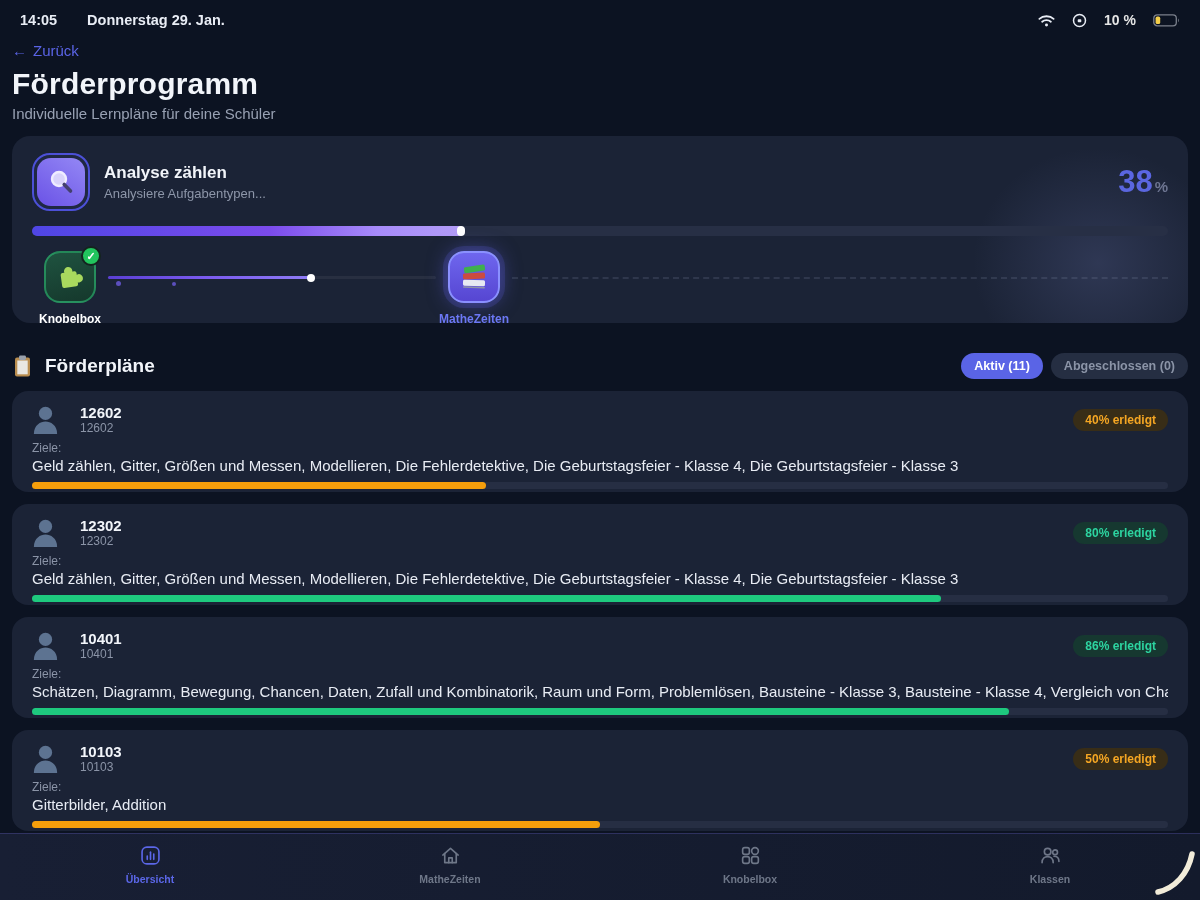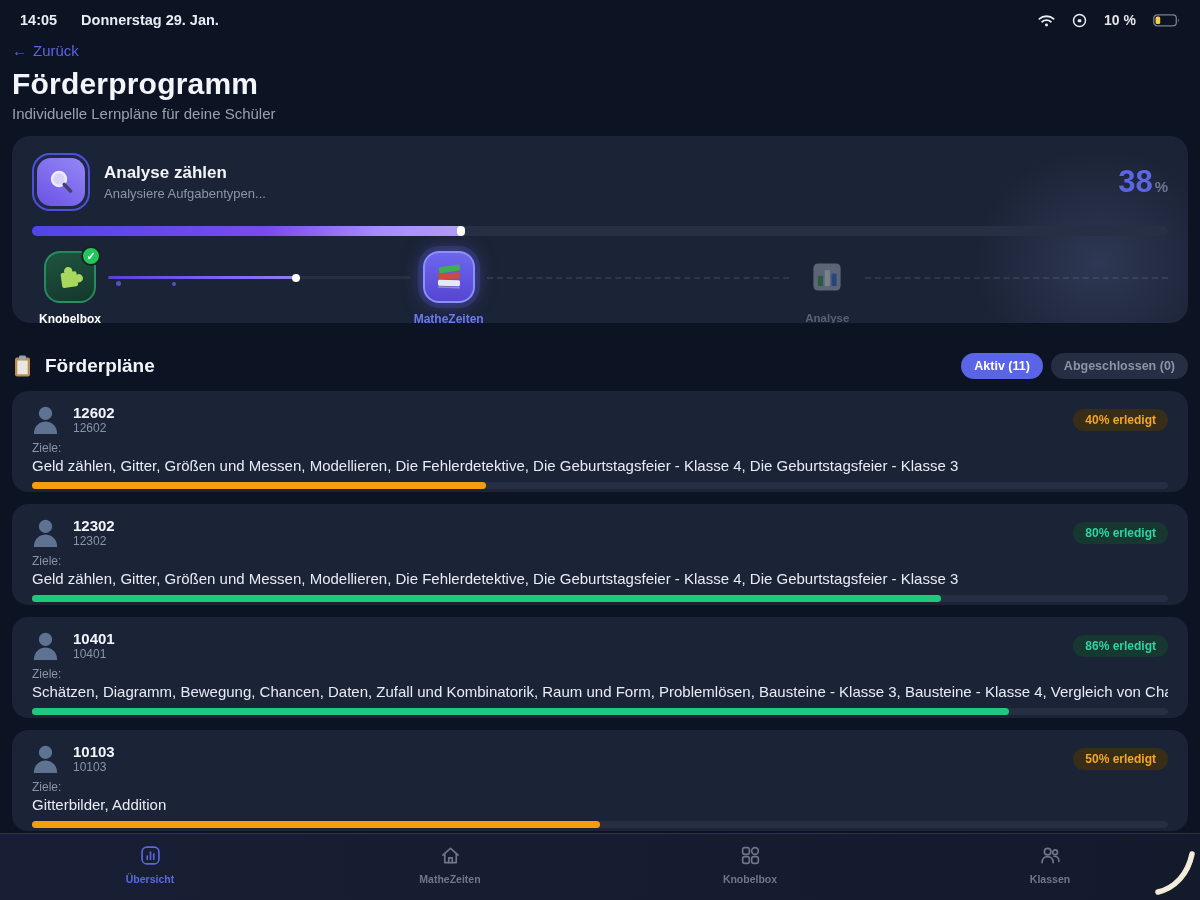--- a/index.html
+++ b/index.html
@@ -4,21 +4,21 @@
 <style>
   html,body{margin:0;padding:0;}
   body{
     width:1200px;height:900px;overflow:hidden;position:relative;
     background:#0c1322;color:#f2f5fa;
     font-family:"Liberation Sans", sans-serif;
     -webkit-font-smoothing:antialiased;
   }
   
   .statusbar{display:flex;justify-content:space-between;align-items:center;padding:8px 20px 0 20px;height:24px;}
-  .sb-left{font-size:14.5px;font-weight:700;color:#e9edf5;display:flex;gap:24px;}
+  .sb-left{font-size:14.5px;font-weight:700;color:#e9edf5;display:flex;gap:30px;}
   .sb-right{display:flex;align-items:center;gap:17px;color:#e5e5e5;font-size:14px;font-weight:600;}
   
   .content{padding:0 12px;}
   .back-link{margin-top:10px;font-size:15px;color:#5a64e6;font-weight:500;display:inline-flex;gap:6px;align-items:center;cursor:pointer;}
   .page-title{font-size:30px;font-weight:800;margin:7px 0 4px 0;letter-spacing:.2px;}
   .page-subtitle{font-size:15px;color:#98a1b3;}
   
   .analysis-card{
     margin-top:14px;background:#1b2336;border-radius:18px;position:relative;overflow:hidden;
     height:187px;box-sizing:border-box;padding:17px 20px 0 20px;
@@ -61,21 +61,21 @@
   
   .section-head{margin-top:30px;display:flex;align-items:center;gap:12px;}
   .section-title{font-size:19px;font-weight:800;}
   .filters{margin-left:auto;display:flex;gap:8px;justify-content:center;}
   .pill{border-radius:999px;padding:6px 13px;font-size:12.5px;font-weight:700;cursor:pointer;border:none;}
   .pill-active{background:#5a64e6;color:#fff;}
   .pill-muted{background:#252e42;color:#8b94a7;}
   
   .plan-card{margin-top:12px;background:#1b2336;border-radius:16px;height:101px;box-sizing:border-box;
     padding:10px 20px 0 20px;cursor:pointer;}
-  .pc-row1{display:flex;align-items:center;gap:14px;height:37px;}
+  .pc-row1{display:flex;align-items:center;gap:21px;height:37px;}
   .pc-name{font-size:15px;font-weight:800;line-height:1.15;}
   .pc-id{font-size:12px;color:#8b94a7;line-height:1.2;}
   .badge{margin-left:auto;border-radius:999px;padding:4px 12px;font-size:12px;font-weight:700;}
   .tone-orange .badge{color:#f5a623;background:#382d17;}
   .tone-teal .badge{color:#2dd4a0;background:#163830;}
   .pc-goals-label{font-size:12px;color:#8b94a7;margin-top:3px;}
   .pc-goals{font-size:15px;color:#e8ecf4;margin-top:2px;white-space:nowrap;overflow:hidden;}
   .pc-bar{margin-top:8px;height:7px;border-radius:4px;background:#262e43;}
   .pc-bar .fill{height:100%;border-radius:4px;}
   .tone-orange .pc-bar .fill{background:#f59e0b;}
@@ -191,31 +191,20 @@
               <rect x="4" y="18" width="22" height="6" rx="1.5" fill="#e7e9f2" transform="rotate(2 15 21)"></rect>
               <rect x="4" y="24.6" width="22" height="1.6" rx="0.8" fill="#8f94a8" transform="rotate(2 15 25)"></rect>
             </g>
           </svg>
         </div>
         <div class="step-label">MatheZeiten</div>
       </div>
 
       <div class="conn conn-dashed"></div>
 
-      <div class="step step-pending">
-        <div class="step-iconbox">
-          <svg width="34" height="34" viewBox="0 0 30 30">
-            <rect x="3" y="3" width="24" height="24" rx="4" fill="#aab6c4"></rect>
-            <rect x="7" y="14" width="4.5" height="9" fill="#3f9e4d"></rect>
-            <rect x="13" y="9" width="4.5" height="14" fill="#eef1f4"></rect>
-            <rect x="19" y="12" width="4.5" height="11" fill="#3b6fd4"></rect>
-          </svg>
-        </div>
-        <div class="step-label">Analyse</div>
-      </div>
 
       <div class="conn conn-dashed"></div>
 
     </div>
   </div>
 
   
   <div class="section-head">
     <span>
       <svg width="21" height="24" viewBox="0 0 20 24">

